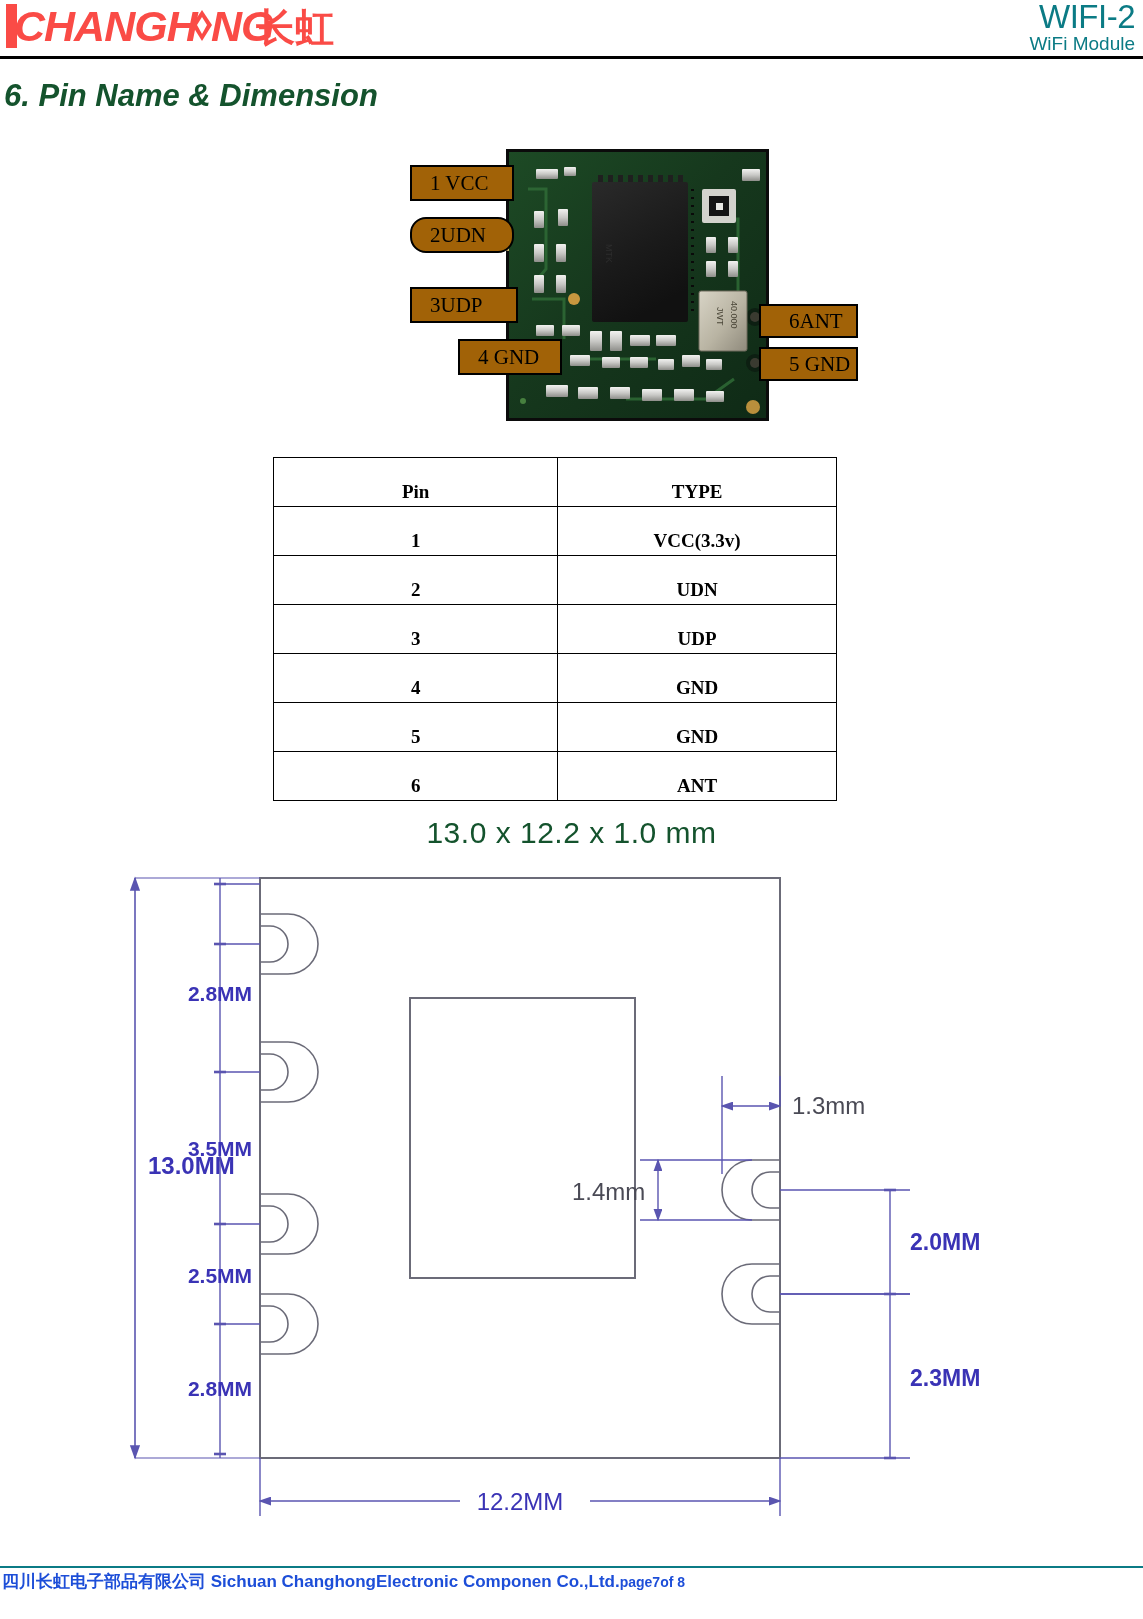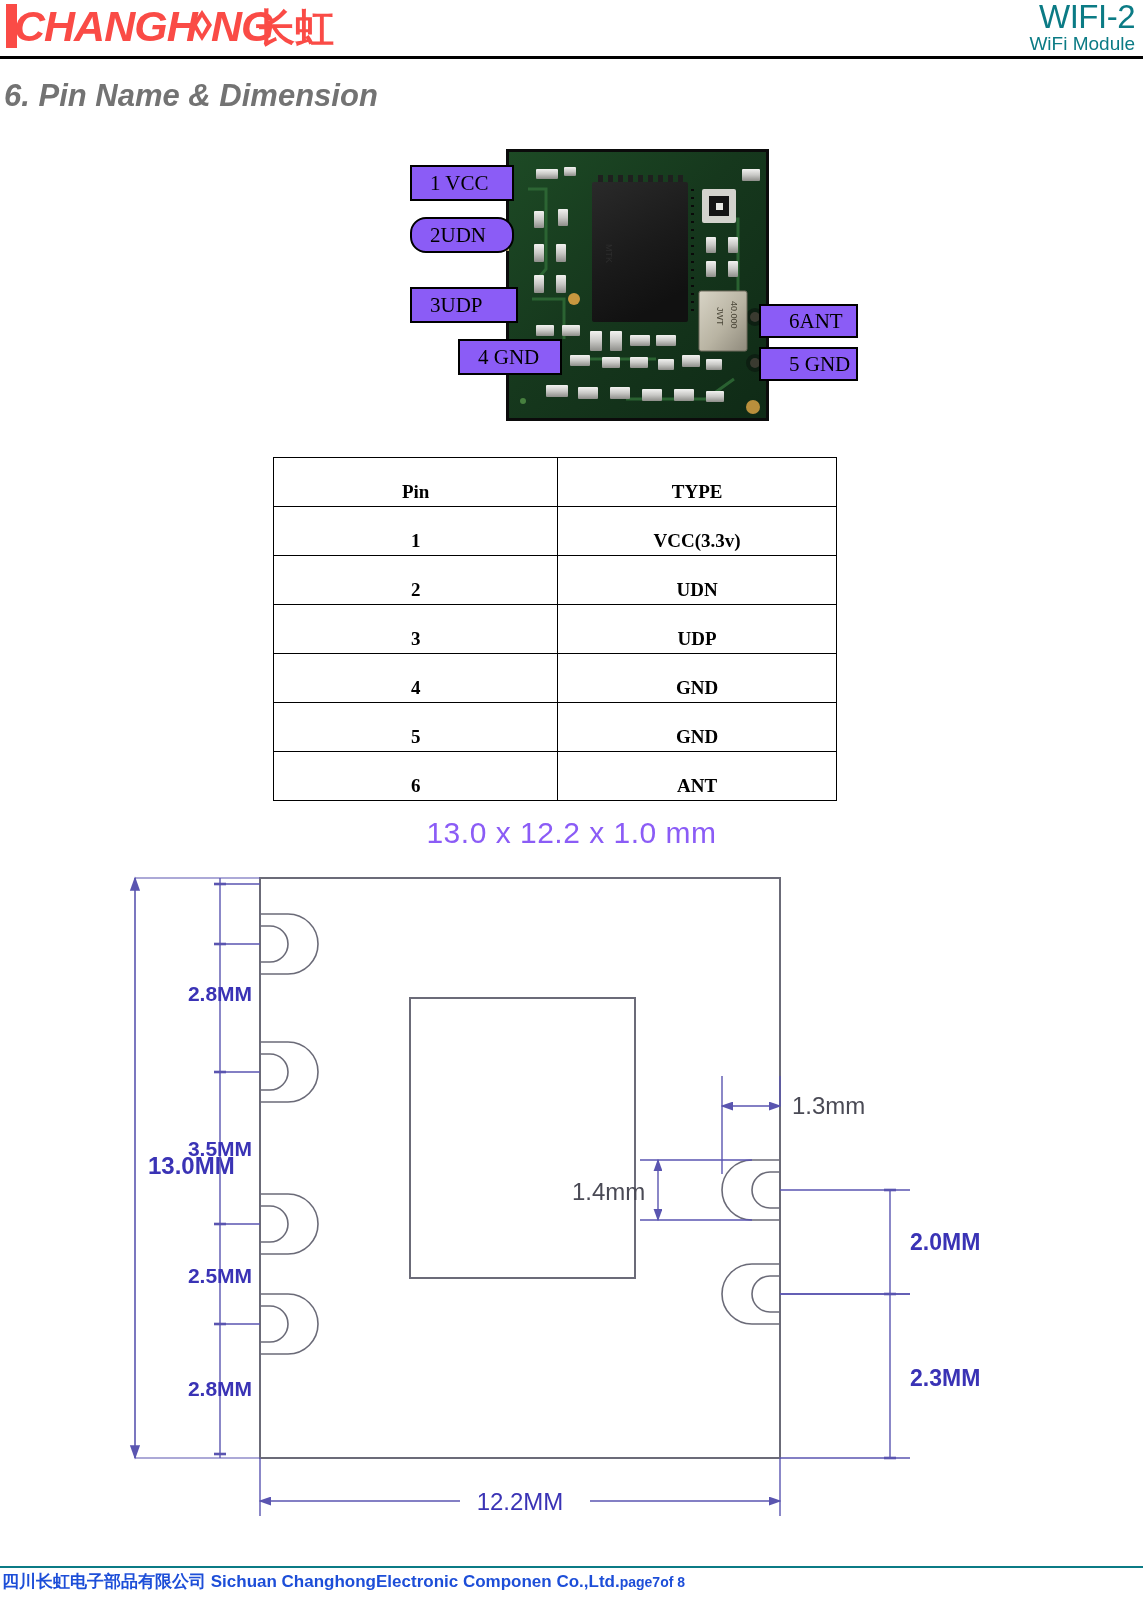--- a/index.html
+++ b/index.html
@@ -28,31 +28,31 @@
   }
   #header-rule{
     position:absolute;left:0;top:56px;width:1143px;height:3px;
     background:#000000;
   }
 
   
   #section-title{
     position:absolute;left:4px;top:78px;
     font-size:31px;font-weight:bold;font-style:italic;
-    color:#737373;letter-spacing:0px;
+    color:#14532d;letter-spacing:0px;
   }
 
   
   #photo-wrap{position:absolute;left:506px;top:149px;width:263px;height:272px;}
   #pcb{position:absolute;left:0;top:0;width:263px;height:272px;}
 
   .callout{
     position:absolute;
     border:2px solid #000;
-    background:#8b5cf6;
+    background:#a16207;
     font-family:"Liberation Serif", serif;
     font-size:21px;color:#000;
     display:flex;align-items:center;
     box-sizing:border-box;
     z-index:5;
   }
   .callout.left{justify-content:flex-start;padding-left:18px;}
   .callout.right{justify-content:flex-start;padding-left:28px;}
 
   #co-1{left:-96px;top:16px;width:104px;height:36px;}
@@ -77,21 +77,21 @@
     font-size:19px;
     padding:0 0 3px 0;
   }
   #pin-table .c-pin{width:285px;text-align:center;}
   #pin-table .c-type{width:279px;}
 
   
   #dim-heading{
     position:absolute;left:0;top:816px;width:1143px;
     text-align:center;
-    font-size:30px;color:#8b5cf6;font-weight:400;
+    font-size:30px;color:#14532d;font-weight:400;
     letter-spacing:0.5px;
   }
 
   
   #drawing{position:absolute;left:120px;top:856px;width:960px;height:680px;}
   #drawing svg{display:block;}
 
   
   #footer-rule{position:absolute;left:0;top:1566px;width:1143px;height:2px;background:#0b7b85;}
   #footer{

